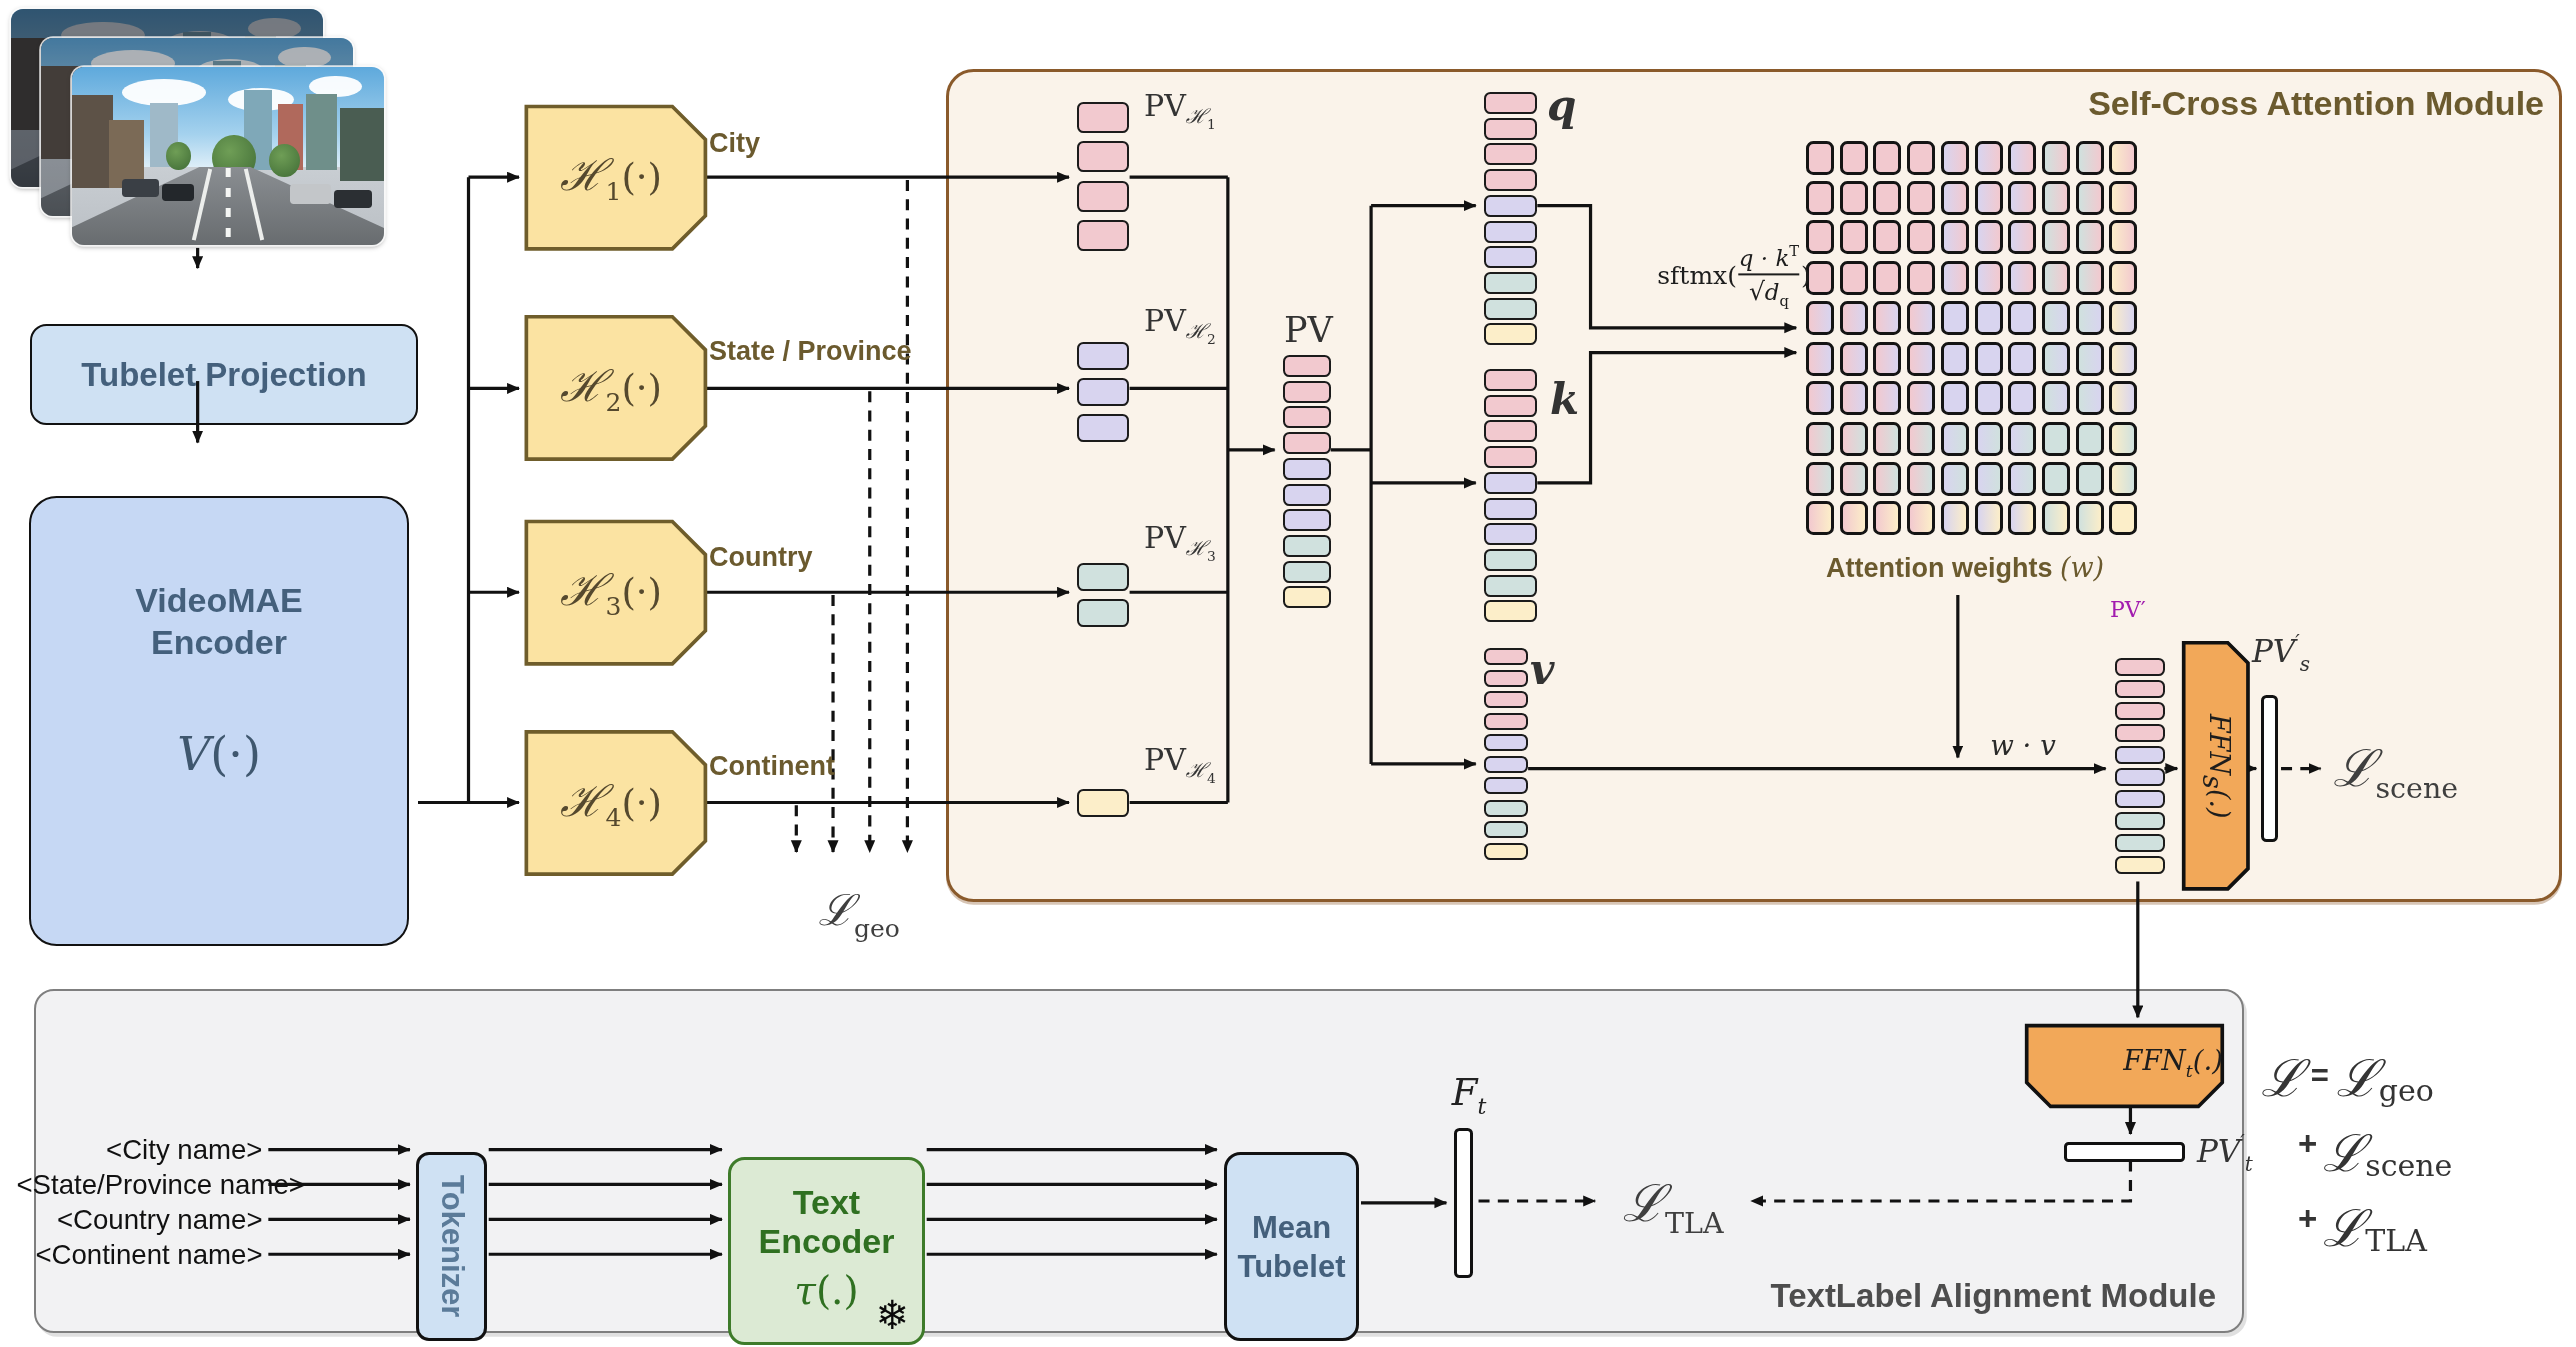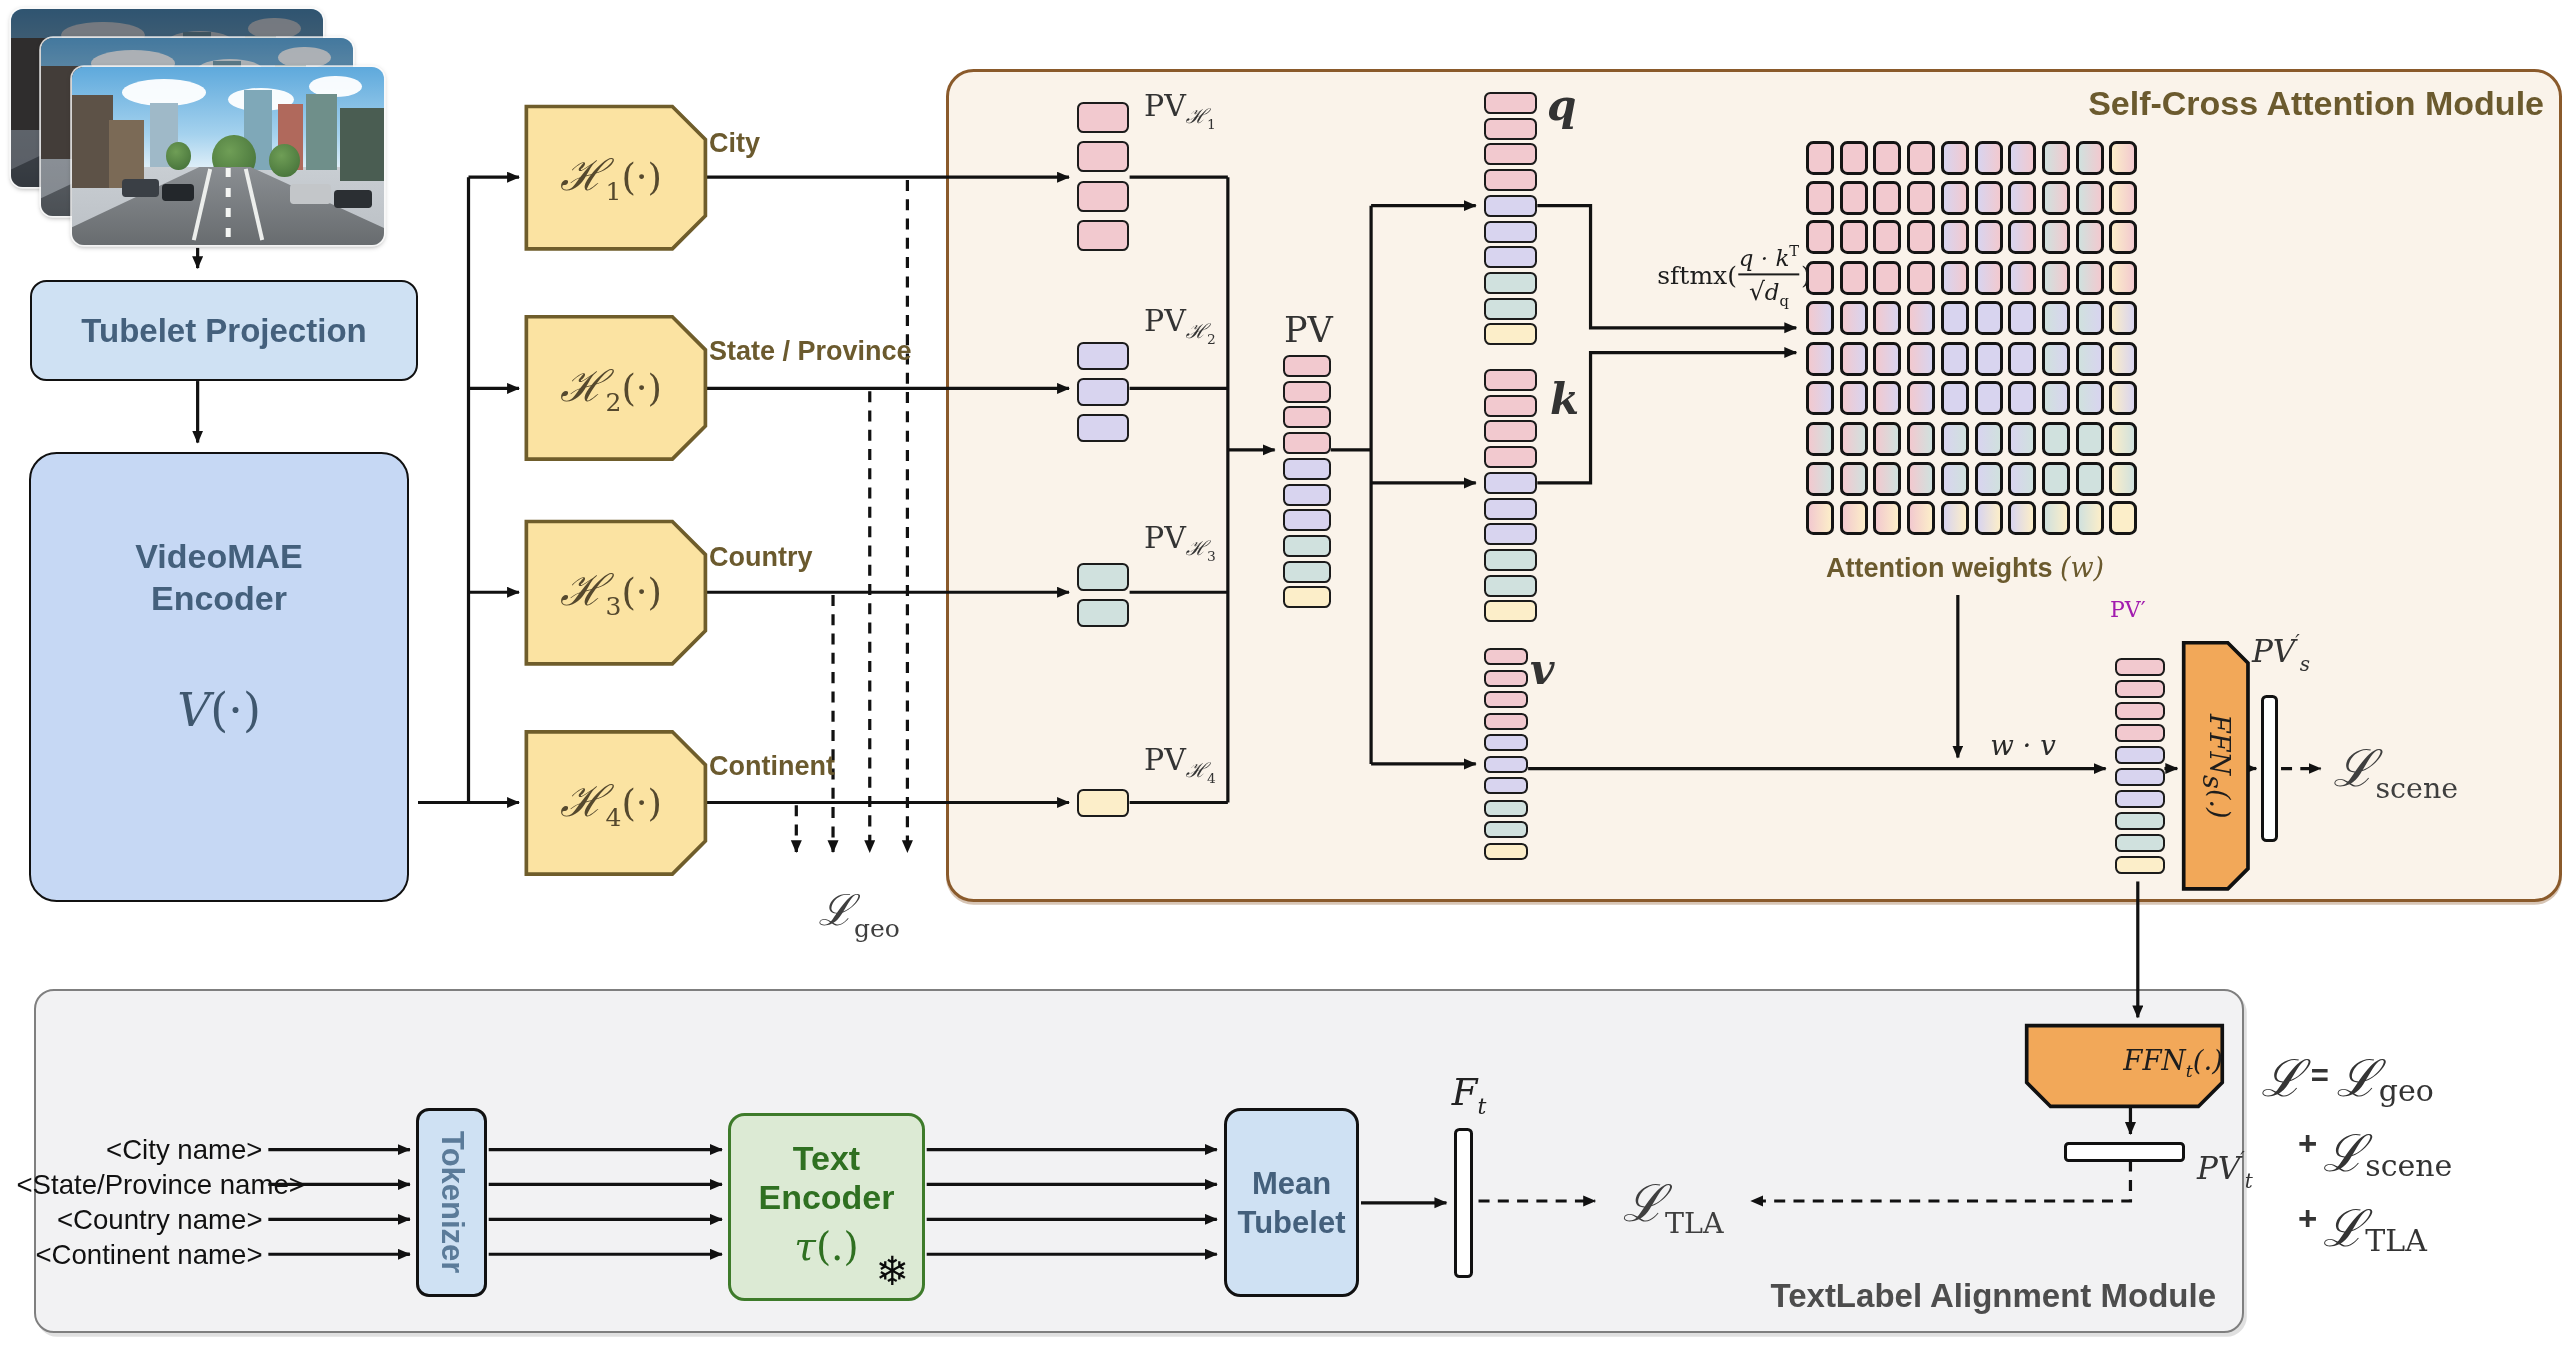--- a/index.html
+++ b/index.html
@@ -40,21 +40,21 @@
   .lmr{right:41%;bottom:2%;height:41%;width:3.7px;background:#eceeec;transform:rotate(-13deg);}
   .car{border-radius:3.7px;}
   .car1{left:16%;bottom:27%;width:12%;height:10%;background:#3a3f45;}
   .car2{left:29%;bottom:25%;width:10%;height:9%;background:#23272b;}
   .car3{left:70%;bottom:23%;width:13%;height:11%;background:#c3c6c9;}
   .car4{left:84%;bottom:21%;width:12%;height:10%;background:#2b2f33;}
   .p-mid::after,.p-back::after{content:"";position:absolute;inset:0;}
   .p-mid::after{background:rgba(12,18,28,.32);} .p-back::after{background:rgba(10,15,24,.55);}
   
   .box{position:absolute;box-sizing:border-box;z-index:2;display:flex;align-items:center;justify-content:center;
-       text-align:center;}
+       text-align:center;margin-top:44px;}
   .tubelet{left:30px;top:280px;width:388px;height:101px;background:var(--blue-fill,#CFE1F3);
            border:2.8px solid #111;border-radius:16.5px;font-size:33px;font-weight:bold;color:var(--slate-text,#44607C);}
   .videomae{left:29px;top:452px;width:380px;height:450px;background:var(--videomae-fill,#C6D8F4);
             border:2.8px solid #111;border-radius:27.6px;flex-direction:column;justify-content:flex-start;
             color:var(--slate-text,#44607C);}
   .vm-title{margin-top:81px;font-size:34px;font-weight:bold;line-height:42px;}
   .vm-sym{margin-top:64px;font-family:"DejaVu Serif",serif;font-size:46px;font-style:italic;color:#3f576e;}
   .tokenizer{left:416px;top:1108px;width:71px;height:189px;background:var(--blue-fill,#CFE1F3);
              border:3.2px solid #111;border-radius:13px;font-size:31px;font-weight:bold;color:#5b7b99;}
   .tokenizer span{writing-mode:vertical-rl;}
@@ -352,21 +352,21 @@
 
   <div class="vbar" style="left:1454px;top:1128px;width:19px;height:150px;"></div>
   <div class="lab ft-lab ctr" style="left:1469px;top:1095px;"><span>F</span><sub>t</sub></div>
 
   <div class="lab loss lg ctr" style="left:1673px;top:1203px;"><span class="loss-sym">ℒ</span><span class="loss-sub">TLA</span></div>
 
   <div class="ffnt-text">
       <span><span>FFN</span><span class="fsub">t</span><span>(.)</span></span>
     </div>
   <div class="vbar" style="left:2064px;top:1142px;width:121px;height:20px;border-radius:4.6px;"></div>
-  <div class="lab pvs-lab" style="left:2197px;top:1130px;margin-top:17px;"><span class="b">PV</span><span class="sp">′</span><span class="sb">t</span></div>
+  <div class="lab pvs-lab" style="left:2197px;top:1130px;"><span class="b">PV</span><span class="sp">′</span><span class="sb">t</span></div>
 
   <div class="lab eq">
     <div class="eq-row">
         <span class="eq-L">ℒ</span>
         <span class="eq-eq">=</span>
         <span class="eq-L">ℒ</span>
         <span class="eq-sub">geo</span>
       </div>
     <div class="eq-row ind">
         <span class="eq-plus">+</span>

